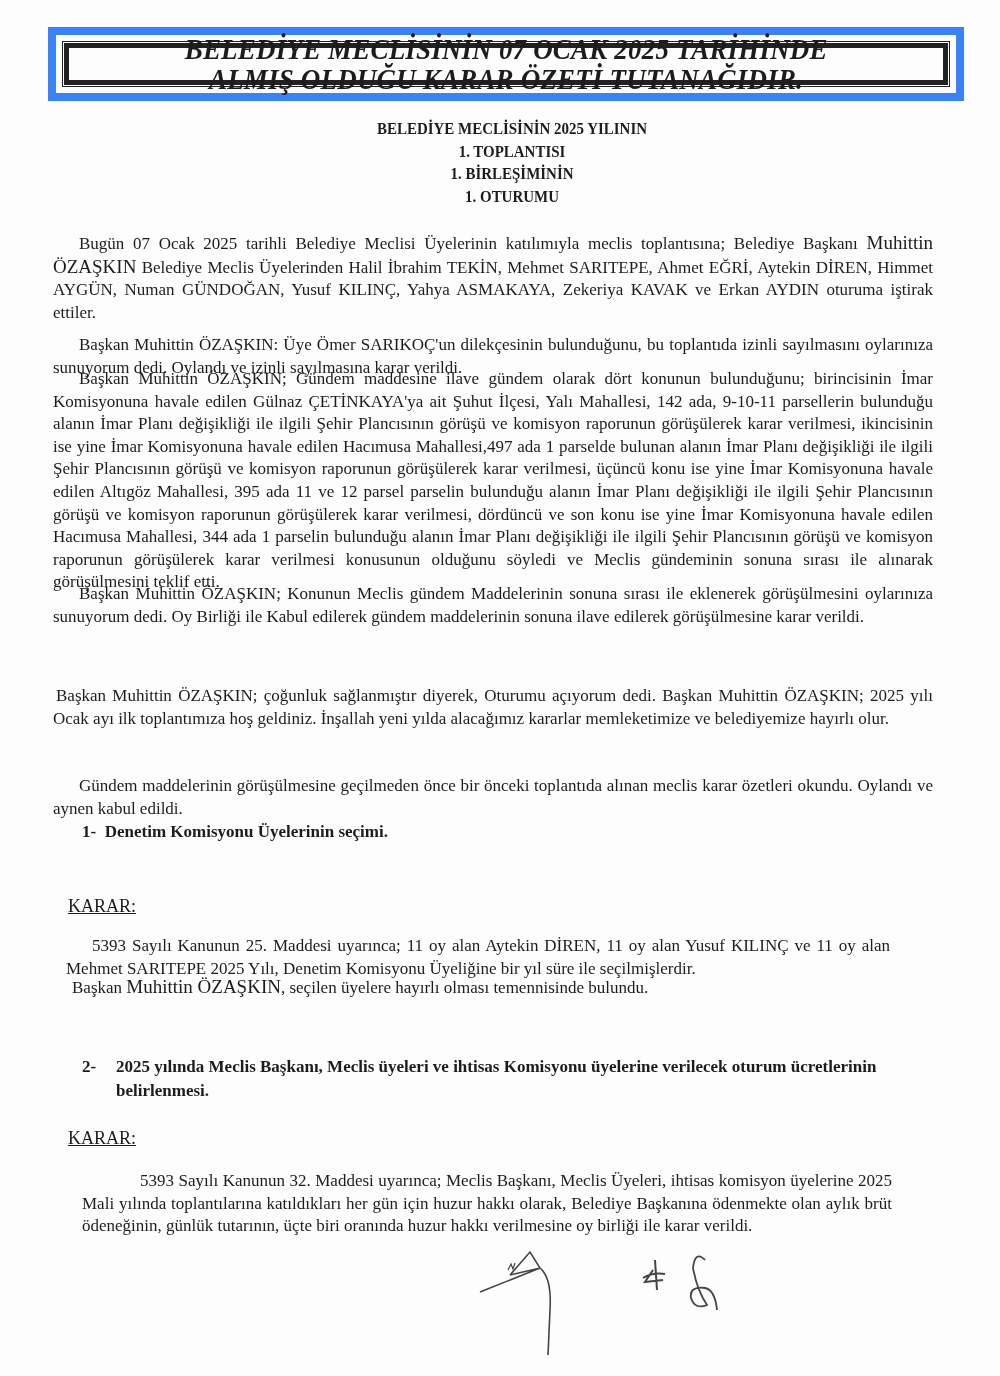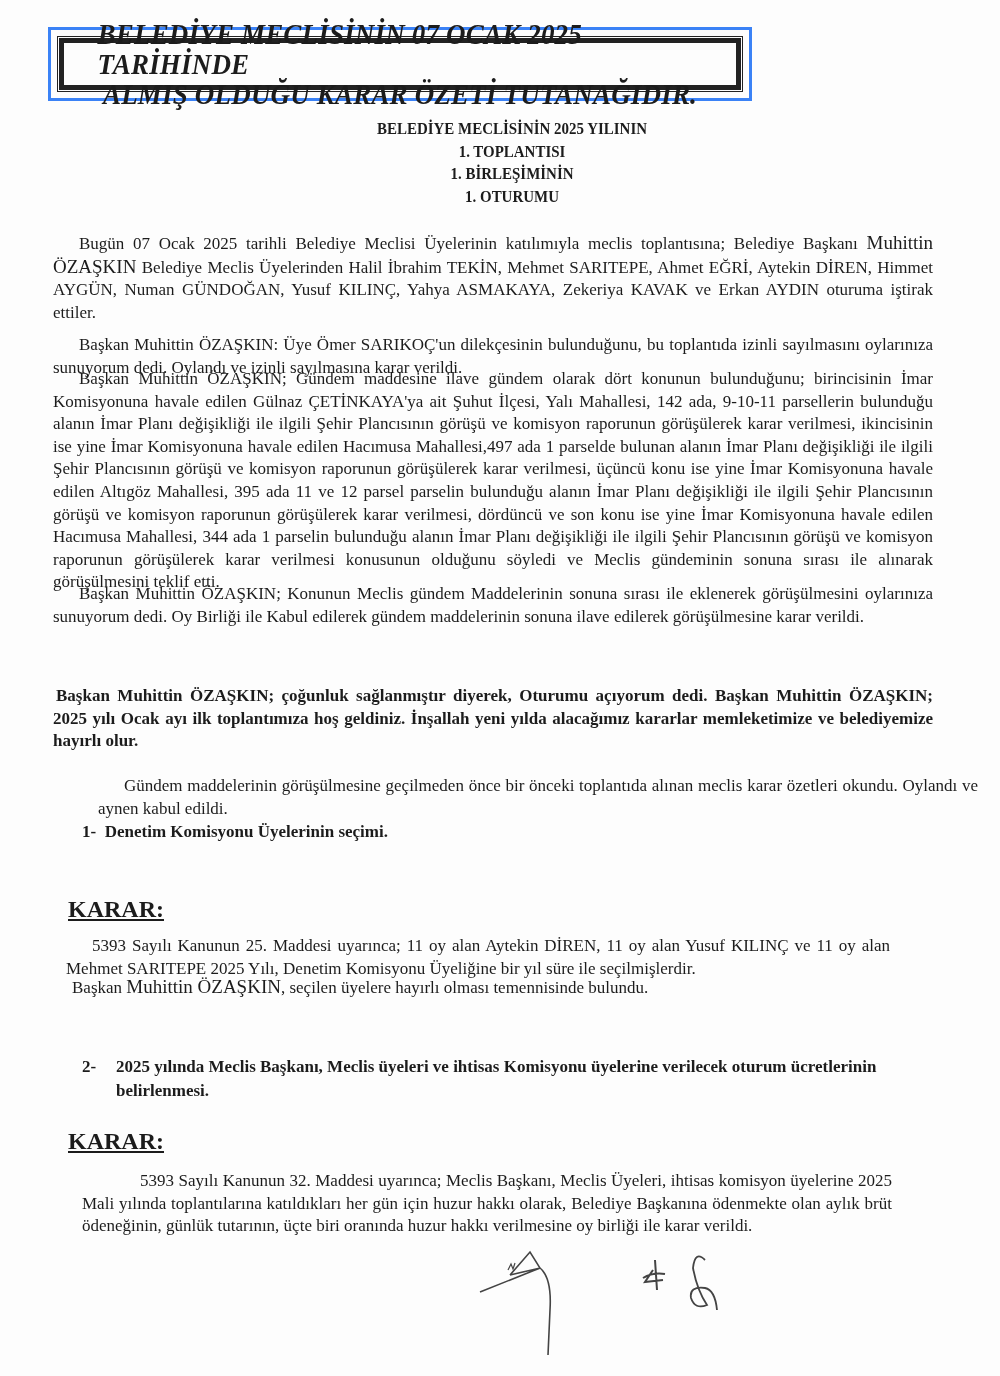--- a/index.html
+++ b/index.html
@@ -1,22 +1,22 @@
 <!DOCTYPE html>
 <html><head>
 <meta charset="utf-8">
 <style>
   html, body { margin: 0; padding: 0; }
   body {
     width: 1000px; height: 1376px; background: #fdfdfd; position: relative; overflow: hidden;
     font-family: "Liberation Serif", serif; color: #1c1c1c;
   }
   .title-frame {
-    position: absolute; left: 48px; top: 27px; width: 704px; height: 74px;
-    border: 3px solid #3b82f6; padding: 8px; box-sizing: border-box;
+    position: absolute; left: 48px; top: 27px; width: 916px; height: 74px;
+    border: 8px solid #3b82f6; padding: 8px; box-sizing: border-box;
   }
   .title-frame .inner {
     border: 5px solid #222; outline: 1px solid #222; outline-offset: 1px;
     height: 100%; box-sizing: border-box; display: flex; flex-direction: column;
     align-items: center; justify-content: center;
   }
   .title-frame .line {
     font-weight: bold; font-style: italic; font-size: 30px; line-height: 30px; letter-spacing: 0.2px;
     transform: scaleX(0.9);
   }
@@ -25,21 +25,21 @@
   .para {
     position: absolute; left: 53px; width: 880px; font-size: 17px; line-height: 22.6px;
     text-align: justify; transform-origin: left top;
   }
   .para .big { font-size: 19px; }
   .indent { text-indent: 26px; }
   .heading {
     position: absolute; font-weight: bold; font-size: 17px; line-height: 24px;
   }
   .karar {
-    position: absolute; font-weight: bold; font-size: 24px; text-decoration: underline;
+    position: absolute; font-weight: normal; font-size: 18px; text-decoration: underline;
   }
   .sig { position: absolute; }
 </style>
 </head>
 <body>
 
 <div class="title-frame">
   <div class="inner">
     <div class="line">BELEDİYE MECLİSİNİN 07 OCAK 2025 TARİHİNDE</div>
     <div class="line">ALMIŞ OLDUĞU KARAR ÖZETİ TUTANAĞIDIR.</div>
@@ -54,23 +54,23 @@
 </div>
 
 <div class="para indent" style="top:232px;"><span>Bugün 07 Ocak 2025 tarihli Belediye Meclisi Üyelerinin katılımıyla meclis toplantısına; Belediye Başkanı </span><span class="big">Muhittin ÖZAŞKIN</span><span> Belediye Meclis Üyelerinden Halil İbrahim TEKİN, Mehmet SARITEPE, Ahmet EĞRİ, Aytekin DİREN, Himmet AYGÜN, Numan GÜNDOĞAN, Yusuf KILINÇ, Yahya ASMAKAYA, Zekeriya KAVAK ve Erkan AYDIN oturuma iştirak ettiler.</span></div>
 
 <div class="para indent" style="top:322px;margin-top:12px;">Başkan Muhittin ÖZAŞKIN: Üye Ömer SARIKOÇ'un dilekçesinin bulunduğunu, bu toplantıda izinli sayılmasını oylarınıza sunuyorum dedi. Oylandı ve izinli sayılmasına karar verildi.</div>
 
 <div class="para indent" style="top:368px;">Başkan Muhittin ÖZAŞKIN; Gündem maddesine ilave gündem olarak dört konunun bulunduğunu; birincisinin İmar Komisyonuna havale edilen Gülnaz ÇETİNKAYA'ya ait Şuhut İlçesi, Yalı Mahallesi, 142 ada, 9-10-11 parsellerin bulunduğu alanın İmar Planı değişikliği ile ilgili Şehir Plancısının görüşü ve komisyon raporunun görüşülerek karar verilmesi, ikincisinin ise yine İmar Komisyonuna havale edilen Hacımusa Mahallesi,497 ada 1 parselde bulunan alanın İmar Planı değişikliği ile ilgili Şehir Plancısının görüşü ve komisyon raporunun görüşülerek karar verilmesi, üçüncü konu ise yine İmar Komisyonuna havale edilen Altıgöz Mahallesi, 395 ada 11 ve 12 parsel parselin bulunduğu alanın İmar Planı değişikliği ile ilgili Şehir Plancısının görüşü ve komisyon raporunun görüşülerek karar verilmesi, dördüncü ve son konu ise yine İmar Komisyonuna havale edilen Hacımusa Mahallesi, 344 ada 1 parselin bulunduğu alanın İmar Planı değişikliği ile ilgili Şehir Plancısının görüşü ve komisyon raporunun görüşülerek karar verilmesi konusunun olduğunu söyledi ve Meclis gündeminin sonuna sırası ile alınarak görüşülmesini teklif etti.</div>
 
 <div class="para indent" style="top:583px;">Başkan Muhittin ÖZAŞKIN; Konunun Meclis gündem Maddelerinin sonuna sırası ile eklenerek görüşülmesini oylarınıza sunuyorum dedi. Oy Birliği ile Kabul edilerek gündem maddelerinin sonuna ilave edilerek görüşülmesine karar verildi.</div>
 
-<div class="para" style="top:685px; text-indent:3px;font-weight:bold;">Başkan Muhittin ÖZAŞKIN; çoğunluk sağlanmıştır diyerek, Oturumu açıyorum dedi. Başkan Muhittin ÖZAŞKIN; 2025 yılı Ocak ayı ilk toplantımıza hoş geldiniz. İnşallah yeni yılda alacağımız kararlar memleketimize ve belediyemize hayırlı olur.</div>
+<div class="para" style="top:685px; text-indent:3px;">Başkan Muhittin ÖZAŞKIN; çoğunluk sağlanmıştır diyerek, Oturumu açıyorum dedi. Başkan Muhittin ÖZAŞKIN; 2025 yılı Ocak ayı ilk toplantımıza hoş geldiniz. İnşallah yeni yılda alacağımız kararlar memleketimize ve belediyemize hayırlı olur.</div>
 
-<div class="para indent" style="top:775px;margin-left:45px;">Gündem maddelerinin görüşülmesine geçilmeden önce bir önceki toplantıda alınan meclis karar özetleri okundu. Oylandı ve aynen kabul edildi.</div>
+<div class="para indent" style="top:775px;">Gündem maddelerinin görüşülmesine geçilmeden önce bir önceki toplantıda alınan meclis karar özetleri okundu. Oylandı ve aynen kabul edildi.</div>
 
 <div class="heading" style="left:82px; top:820px;">
   <span>1-</span>&nbsp;&nbsp;<span>Denetim Komisyonu Üyelerinin seçimi.</span>
 </div>
 
 <div class="karar" style="left:68px; top:896px;">KARAR:</div>
 
 <div class="para indent" style="top:935px; left:66px; width:824px;">5393 Sayılı Kanunun 25. Maddesi uyarınca; 11 oy alan Aytekin DİREN, 11 oy alan Yusuf KILINÇ ve 11 oy alan Mehmet SARITEPE 2025 Yılı, Denetim Komisyonu Üyeliğine bir yıl süre ile seçilmişlerdir.</div>
 
 <div class="para" style="top:976px; left:72px; width:824px;"><span>Başkan </span><span class="big">Muhittin ÖZAŞKIN</span><span>, seçilen üyelere hayırlı olması temennisinde bulundu.</span></div>

